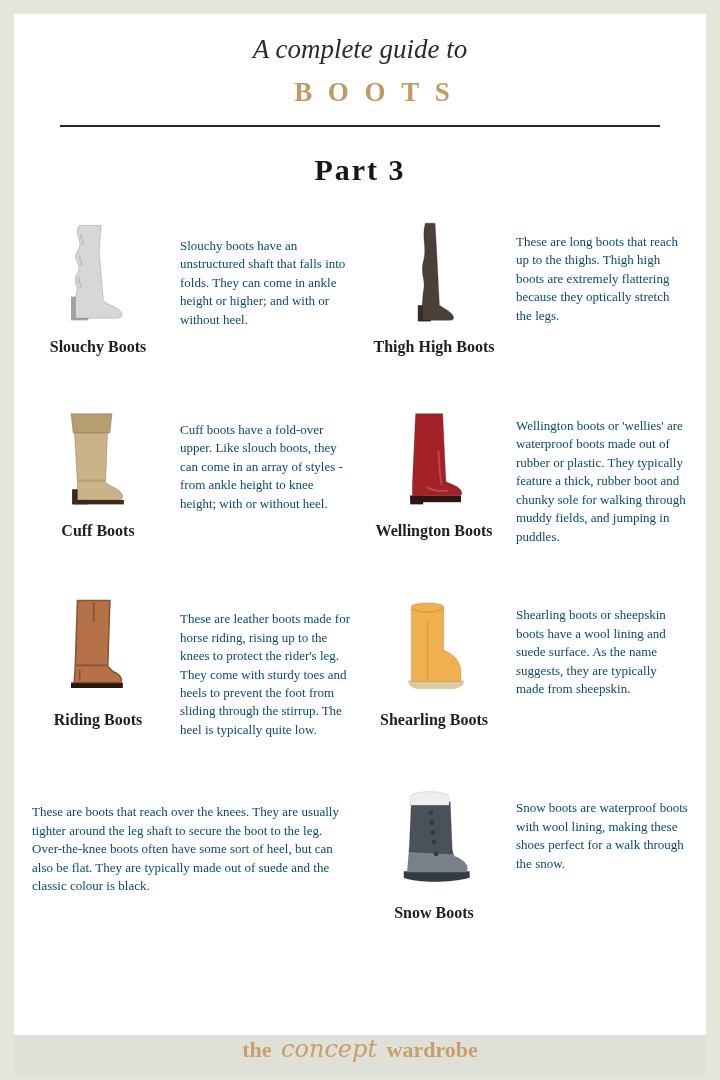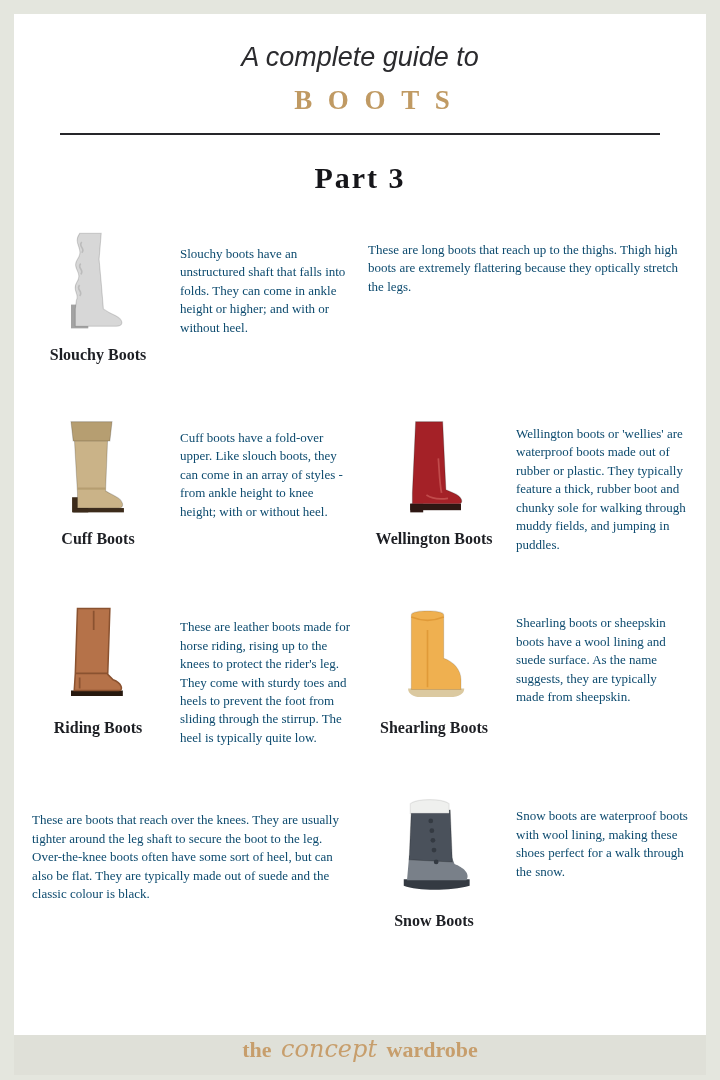--- a/index.html
+++ b/index.html
@@ -16,22 +16,22 @@
   }
   .card {
     background: #ffffff;
     margin: 14px 14px 0 14px;
     flex: 1;
     overflow: hidden;
   }
   
   .header { text-align: center; }
   .tagline {
-    margin-top: 28px;
-    font-family: Liberation Sans, sans-serif;
+    margin-top: 20px;
+    font-family: Liberation Serif, serif;
     font-style: italic;
     font-size: 27px;
     color: #2b2b2e;
   }
   .title {
     margin-top: 12px;
     font-size: 27px;
     font-weight: bold;
     letter-spacing: 0.58em;
     text-indent: 0.58em;
@@ -120,20 +120,27 @@
             <rect x="30" y="70" width="16" height="22" fill="#a3a3a3"></rect>
             <path d="M38,4 C31,14 43,18 36,28 C30,37 42,40 35,50 C31,57 38,60 35,66 L34,74 L34,90 L72,90 C79,90 79,84 71,80 C64,77 60,74 60,74 L58,50 L56,28 L58,4 Z" stroke="rgba(0,0,0,0.15)" stroke-width="1" fill="#d7d7d7"></path>
             <path d="M40,12 C36,16 44,18 40,22 M39,32 C35,36 43,38 39,42 M38,52 C34,56 42,58 38,62" fill="none" stroke-width="1.5" stroke="#bcbcbc"></path>
           </svg>
           <h3 class="boot-label">Slouchy Boots</h3>
         </div>
         <p class="desc">Slouchy boots have an unstructured shaft that falls into folds. They can come in ankle height or higher; and with or without heel.</p>
       </section>
 
       <section class="boot-item col2">
+        <div class="figure">
+          <svg width="120" height="108" viewBox="0 0 110 100">
+            <rect x="40" y="78" width="12" height="15" fill="#362d28"></rect>
+            <path d="M47,2 C43,16 49,24 45,38 C42,50 48,54 45,66 L44,78 L44,92 L70,92 C75,92 74,87 68,83 C63,80 60,78 60,78 L58,38 L56,2 Z" stroke="rgba(0,0,0,0.2)" stroke-width="1" fill="#4a3f39"></path>
+          </svg>
+          <h3 class="boot-label">Thigh High Boots</h3>
+        </div>
         <p class="desc">These are long boots that reach up to the thighs. Thigh high boots are extremely flattering because they optically stretch the legs.</p>
       </section>
 
       <section class="boot-item col1">
         <div class="figure">
           <svg width="120" height="108" viewBox="0 0 110 100">
             <rect x="31" y="78" width="15" height="14" fill="#3c2b1b"></rect>
             <rect x="32" y="88" width="47" height="4" fill="#3c2b1b"></rect>
             <path d="M33,22 L36,74 L36,88 L74,88 C80,88 79,81 71,77 C65,74 62,72 62,72 L64,22 Z" stroke="rgba(0,0,0,0.18)" stroke-width="1" fill="#cab388"></path>
             <path d="M30,8 L68,8 L66,26 L32,26 Z" stroke="rgba(0,0,0,0.18)" stroke-width="1" fill="#b69e71"></path>

